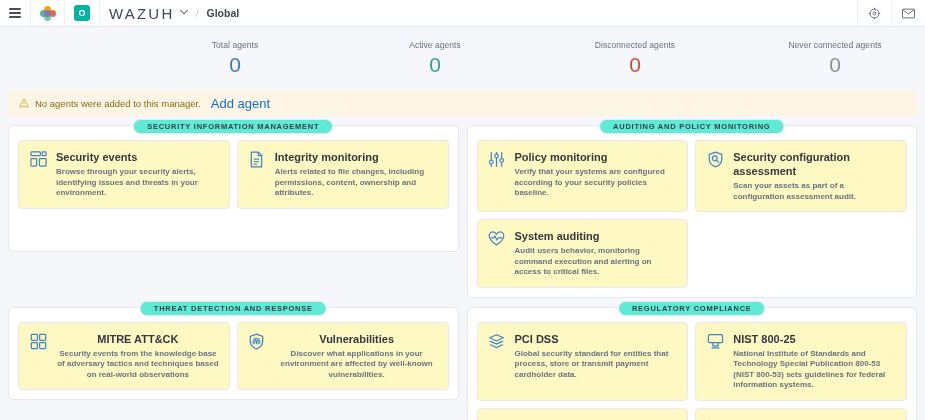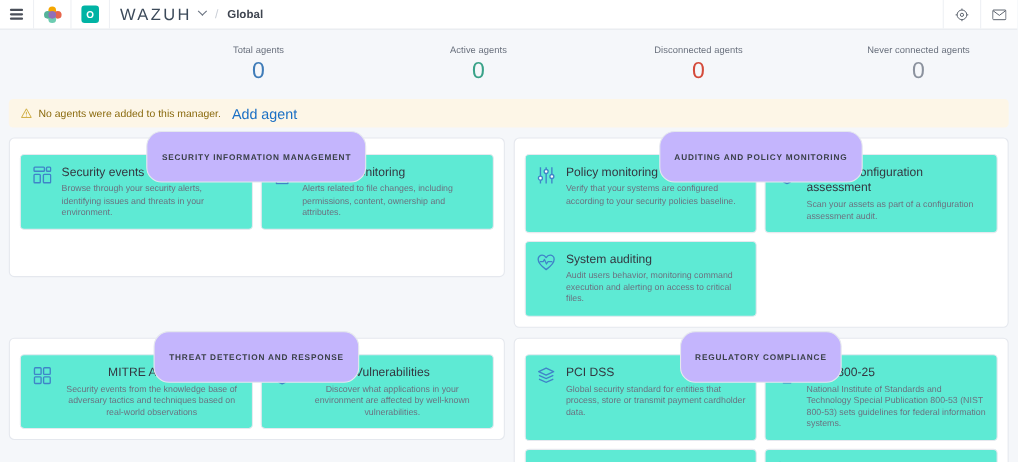--- a/index.html
+++ b/index.html
@@ -158,46 +158,47 @@
     border-radius: 5px;
     position: relative;
     padding: 14px 9px 9px 9px;
     margin-bottom: 8px;
   }
   .panel-title {
     position: absolute;
     top: -7px;
     left: 50%;
     transform: translateX(-50%);
-    background: #c4b5fd;
+    background: #5eead4;
     border: 1px solid #e5e8ee;
     border-radius: 14px;
-    padding: 18px 13px;
+    padding: 2px 13px;
     font-size: 7.5px;
     font-weight: bold;
     letter-spacing: 0.75px;
     color: #3a4049;
     white-space: nowrap;
   }
 
   .cards {
     display: flex;
     flex-wrap: wrap;
     gap: 7px;
   }
   .card {
     flex: 0 0 calc(50% - 3.5px);
-    background: #5eead4;
+    background: #fef9c3;
     border: 1px solid #e6e9ef;
     border-radius: 4px;
     padding: 9px 9px 9px 9px;
     display: flex;
     gap: 8px;
     cursor: pointer;
     min-height: 54px;
+    font-weight: bold;
   }
 
   .card-icon {
     flex: 0 0 20px;
     width: 20px;
     padding-top: 1px;
     display: flex;
     align-items: flex-start;
     justify-content: center;
   }

